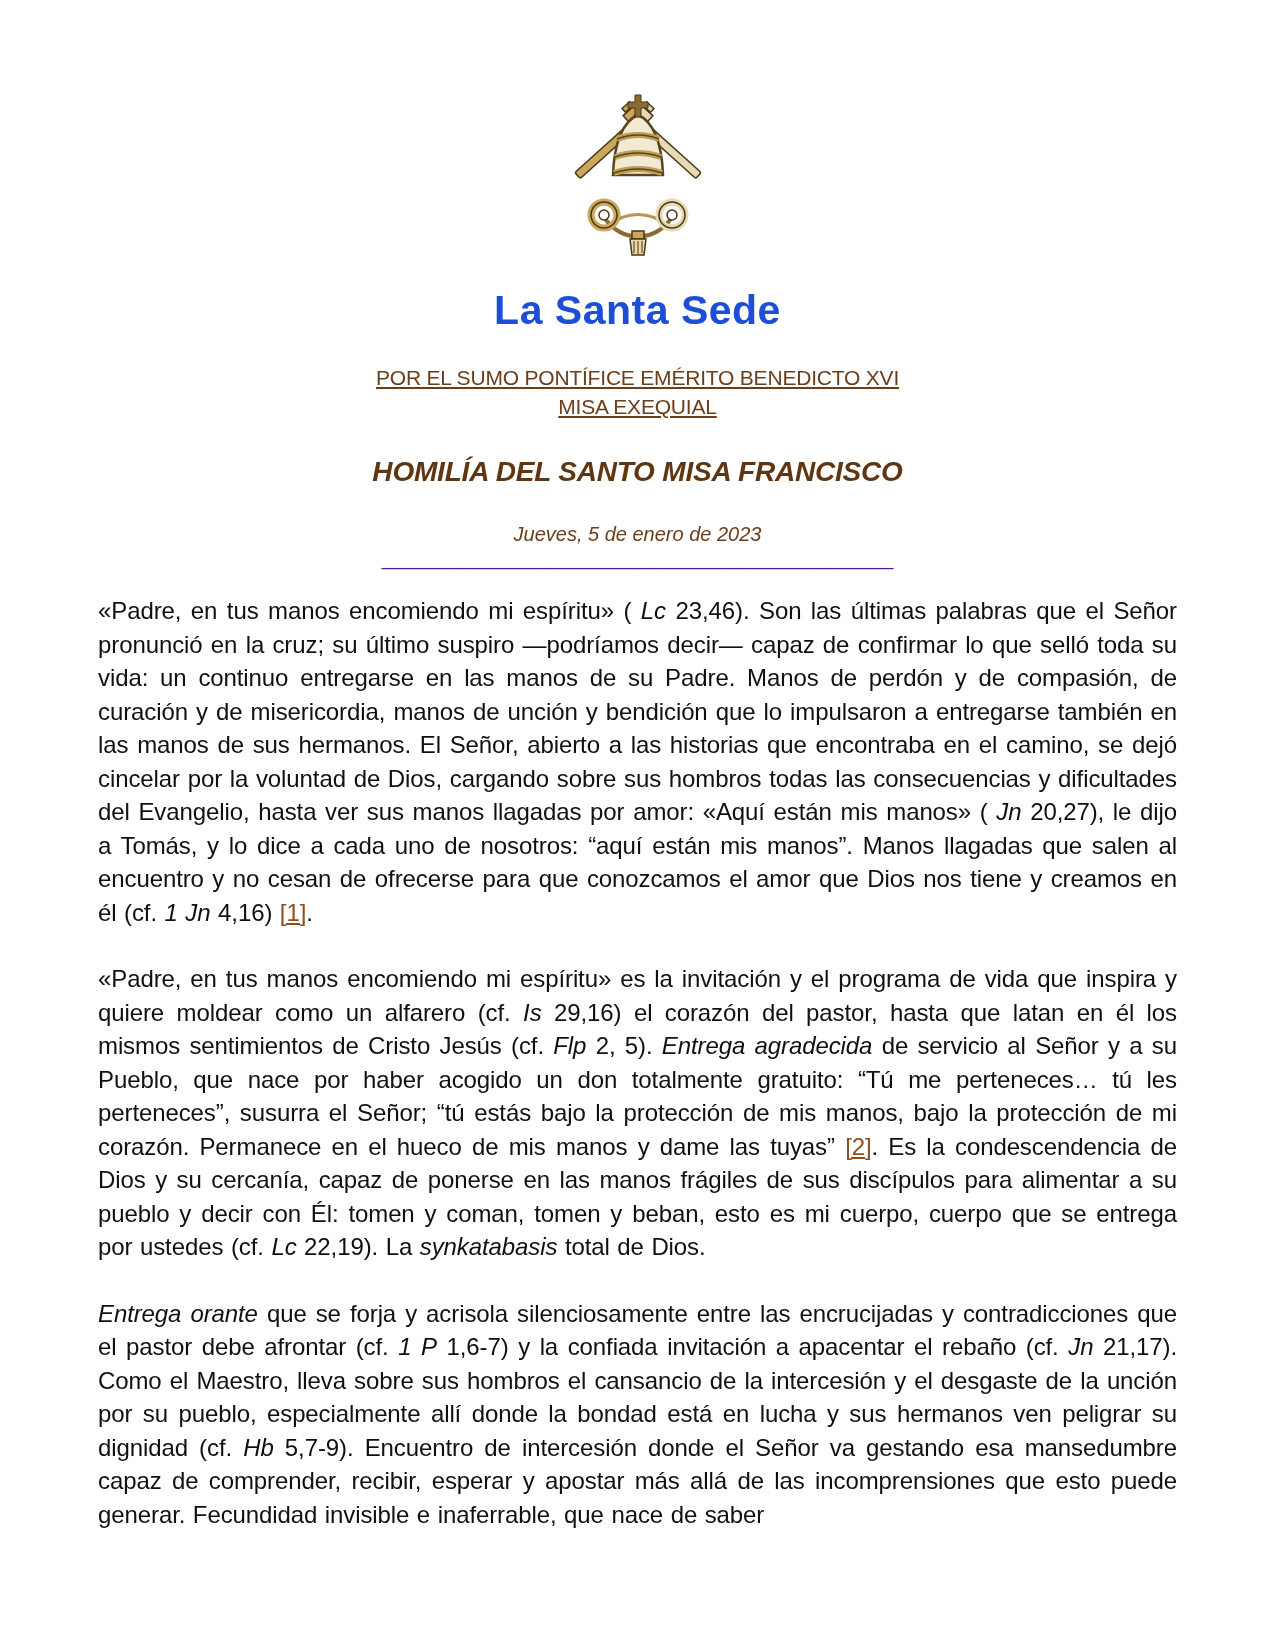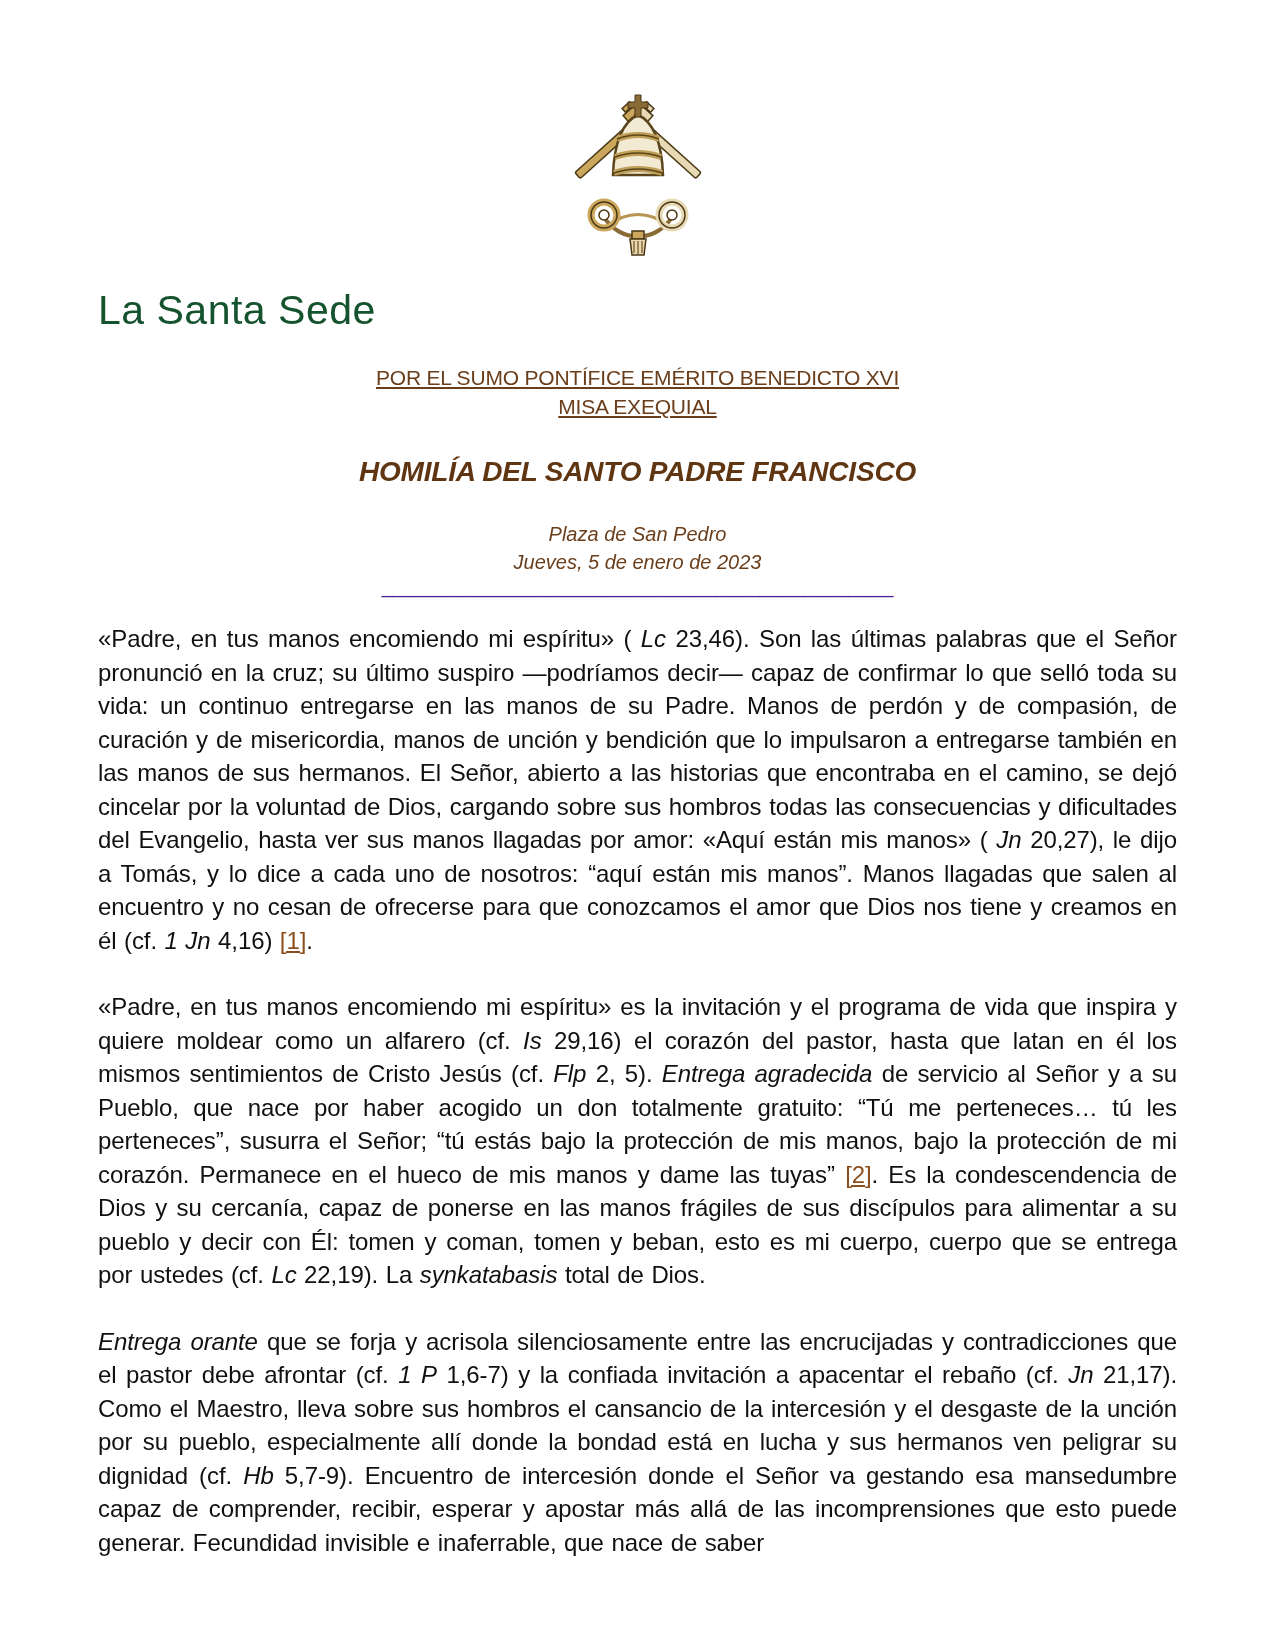--- a/index.html
+++ b/index.html
@@ -19,23 +19,24 @@
     font-family: "Liberation Sans", sans-serif;
     color: #111111;
   }
   .emblem-wrap {
     width: 140px;
     margin: 93px auto 0 auto;
     text-align: center;
   }
   .site-title {
     margin-top: 24px;
+    text-align: center;
     font-size: 41px;
-    font-weight: 400;
-    color: #14532d;
+    font-weight: 700;
+    color: #1d4ed8;
     letter-spacing: 0.5px;
   }
   .event-links {
     margin-top: 30px;
     text-align: center;
     line-height: 27px;
   }
   .event-link {
     font-size: 21px;
     color: #6b3e1b;
@@ -143,24 +144,23 @@
     </svg>
   </div>
 
   <div class="site-title">La Santa Sede</div>
 
   <div class="event-links">
     <div><span class="event-link">POR EL SUMO PONTÍFICE EMÉRITO BENEDICTO XVI</span></div>
     <div><span class="event-link">MISA EXEQUIAL</span></div>
   </div>
 
-  <div class="homily-title">HOMILÍA DEL SANTO PADRE FRANCISCO</div>
+  <div class="homily-title">HOMILÍA DEL SANTO MISA FRANCISCO</div>
 
   <div class="venue-block">
-    <div>Plaza de San Pedro</div>
     <div>Jueves, 5 de enero de 2023</div>
   </div>
 
   <div class="separator">______________________________________________</div>
 
   <div class="body-text">
       <p class="para"><span class="seg">«Padre, en tus manos encomiendo mi espíritu» ( </span><span class="seg italic">Lc</span><span class="seg"> 23,46). Son las últimas palabras que el Señor pronunció en la cruz; su último suspiro —podríamos decir— capaz de confirmar lo que selló toda su vida: un continuo entregarse en las manos de su Padre. Manos de perdón y de compasión, de curación y de misericordia, manos de unción y bendición que lo impulsaron a entregarse también en las manos de sus hermanos. El Señor, abierto a las historias que encontraba en el camino, se dejó cincelar por la voluntad de Dios, cargando sobre sus hombros todas las consecuencias y dificultades del Evangelio, hasta ver sus manos llagadas por amor: «Aquí están mis manos» ( </span><span class="seg italic">Jn</span><span class="seg"> 20,27), le dijo a Tomás, y lo dice a cada uno de nosotros: “aquí están mis manos”. Manos llagadas que salen al encuentro y no cesan de ofrecerse para que conozcamos el amor que Dios nos tiene y creamos en él (cf. </span><span class="seg italic">1 Jn</span><span class="seg"> 4,16) </span><a class="footnote-link" href="#">[1]</a><span class="seg">.</span></p>
       <p class="para"><span class="seg">«Padre, en tus manos encomiendo mi espíritu» es la invitación y el programa de vida que inspira y quiere moldear como un alfarero (cf. </span><span class="seg italic">Is</span><span class="seg"> 29,16) el corazón del pastor, hasta que latan en él los mismos sentimientos de Cristo Jesús (cf. </span><span class="seg italic">Flp</span><span class="seg"> 2, 5). </span><span class="seg italic">Entrega agradecida</span><span class="seg"> de servicio al Señor y a su Pueblo, que nace por haber acogido un don totalmente gratuito: “Tú me perteneces… tú les perteneces”, susurra el Señor; “tú estás bajo la protección de mis manos, bajo la protección de mi corazón. Permanece en el hueco de mis manos y dame las tuyas” </span><a class="footnote-link" href="#">[2]</a><span class="seg">. Es la condescendencia de Dios y su cercanía, capaz de ponerse en las manos frágiles de sus discípulos para alimentar a su pueblo y decir con Él: tomen y coman, tomen y beban, esto es mi cuerpo, cuerpo que se entrega por ustedes (cf. </span><span class="seg italic">Lc</span><span class="seg"> 22,19). La </span><span class="seg italic">synkatabasis</span><span class="seg"> total de Dios.</span></p>
       <p class="para"><span class="seg italic">Entrega orante</span><span class="seg"> que se forja y acrisola silenciosamente entre las encrucijadas y contradicciones que el pastor debe afrontar (cf. </span><span class="seg italic">1 P</span><span class="seg"> 1,6-7) y la confiada invitación a apacentar el rebaño (cf. </span><span class="seg italic">Jn</span><span class="seg"> 21,17). Como el Maestro, lleva sobre sus hombros el cansancio de la intercesión y el desgaste de la unción por su pueblo, especialmente allí donde la bondad está en lucha y sus hermanos ven peligrar su dignidad (cf. </span><span class="seg italic">Hb</span><span class="seg"> 5,7-9). Encuentro de intercesión donde el Señor va gestando esa mansedumbre capaz de comprender, recibir, esperar y apostar más allá de las incomprensiones que esto puede generar. Fecundidad invisible e inaferrable, que nace de saber</span></p>
     </div>

